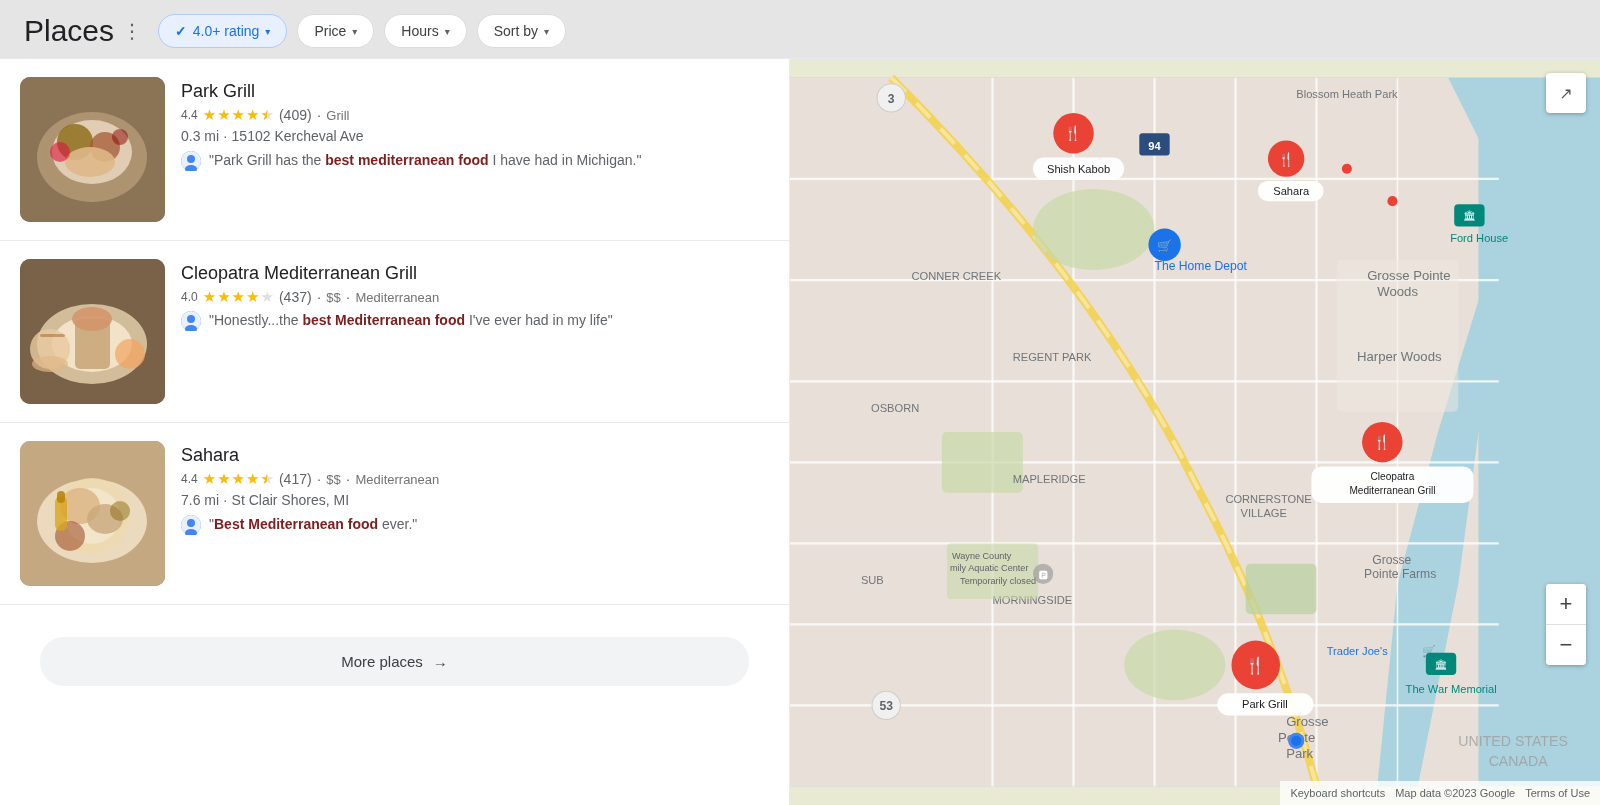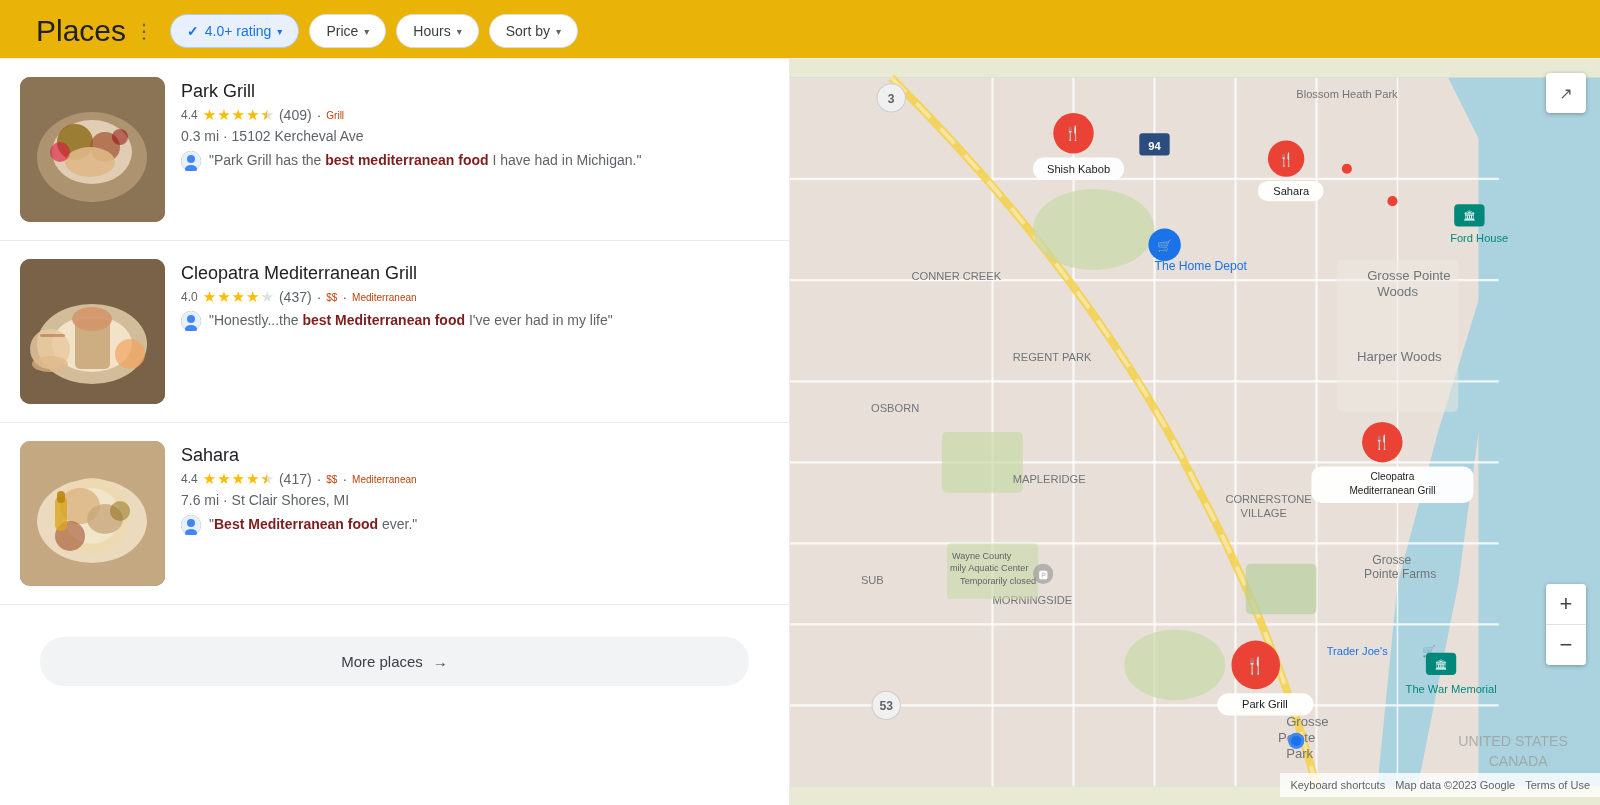--- a/index.html
+++ b/index.html
@@ -1,23 +1,23 @@
 <!DOCTYPE html>
 <html><head>
   <meta charset="utf-8">
   <style>
     * { box-sizing: border-box; margin: 0; padding: 0; }
     body { font-family: 'Google Sans', Arial, sans-serif; background: #fff; width: 1600px; height: 805px; overflow: hidden; display: flex; flex-direction: column; }
 
     .header {
       display: flex;
       align-items: center;
-      padding: 14px 20px 10px 36px;
+      padding: 14px 20px 10px 24px;
       border-bottom: 1px solid #e8eaed;
-      background: #eab308;
+      background: #e5e5e5;
     }
 
     .title {
       font-size: 30px;
       font-weight: 400;
       color: #202124;
       margin-right: 8px;
     }
 
     .more-icon {
@@ -151,22 +151,22 @@
     .review-count {
       color: #5f6368;
       font-size: 14px;
     }
 
     .dot {
       color: #5f6368;
     }
 
     .cuisine {
-      color: #c2410c;
-      font-size: 10px;
+      color: #737373;
+      font-size: 13px;
     }
 
     .location-row {
       font-size: 14px;
       color: #5f6368;
       margin-bottom: 6px;
     }
 
     .review-row {
       display: flex;
@@ -270,21 +270,21 @@
       background: #fff;
     }
 
     .zoom-divider {
       height: 1px;
       background: #e0e0e0;
     }
 
     .map-footer {
       position: absolute;
-      bottom: 8px;
+      bottom: 0;
       right: 0;
       display: flex;
       gap: 10px;
       padding: 6px 10px;
       font-size: 11px;
       color: #5f6368;
       background: rgba(255,255,255,0.8);
     }
 
     

